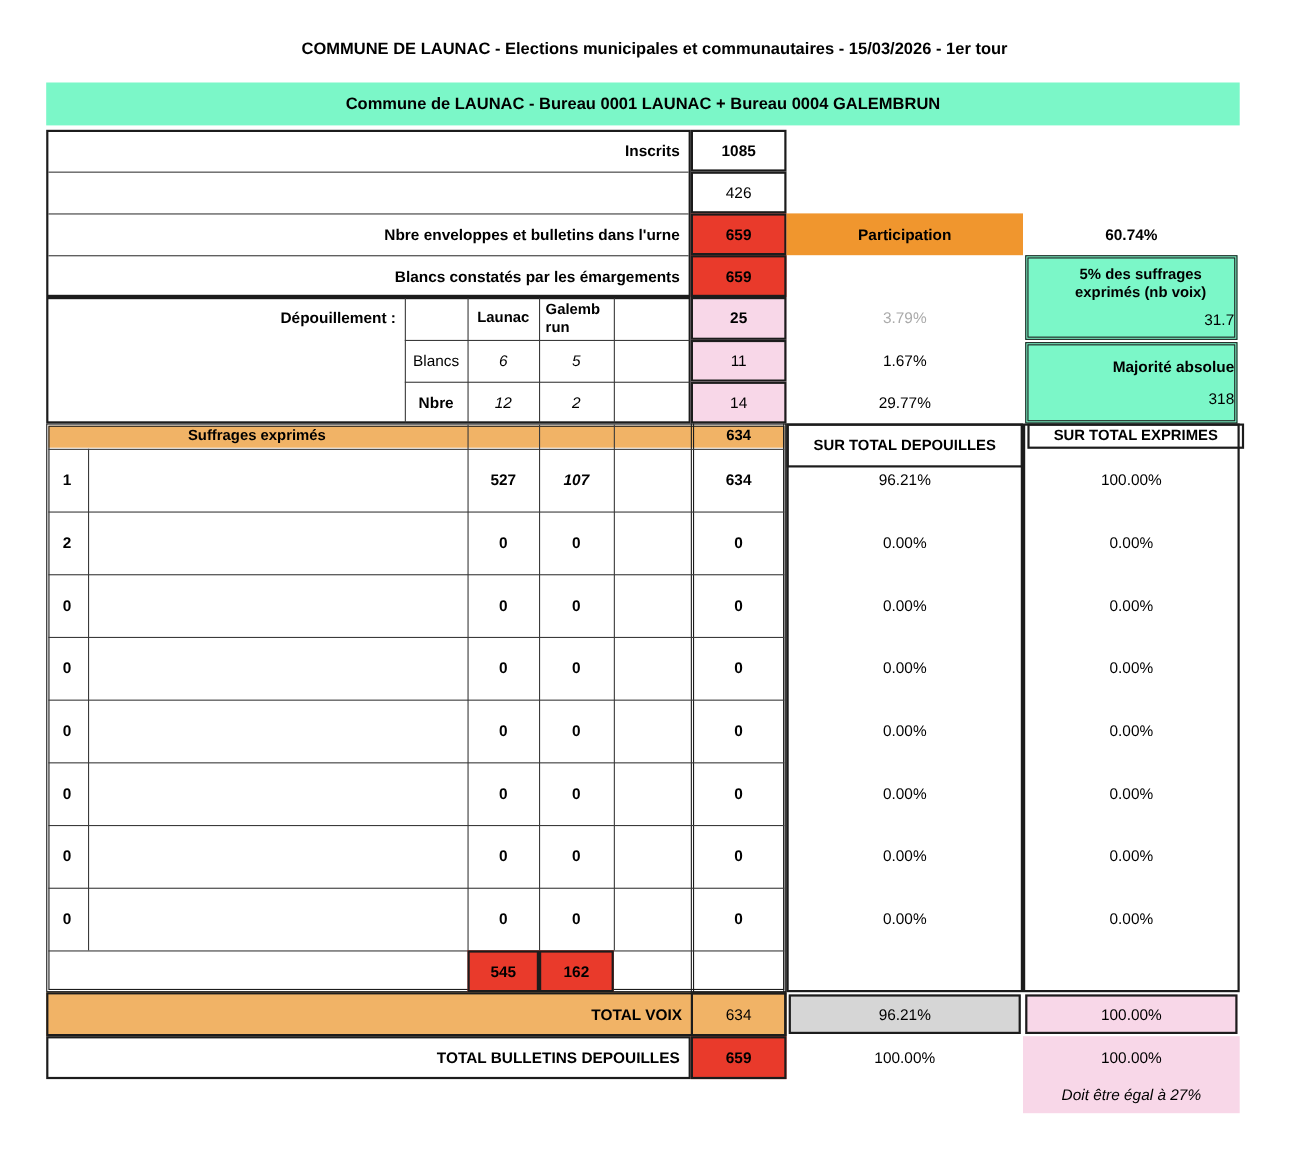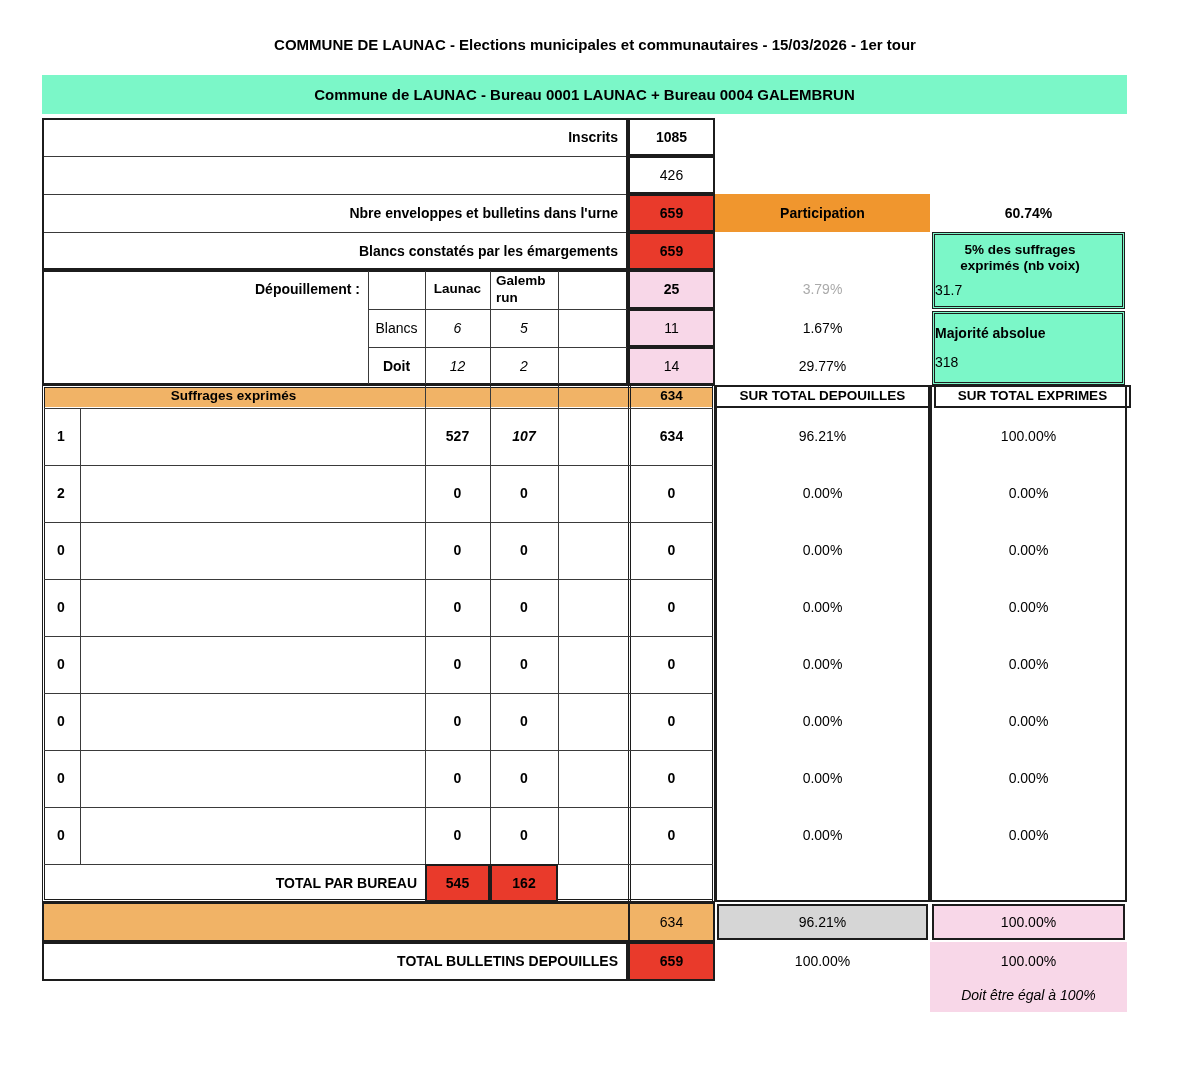--- a/index.html
+++ b/index.html
@@ -18,21 +18,21 @@
   .orange{background:#f0962e;}
   .tan{background:#f1b366;}
   .red{background:#e93a2b;}
   .pink{background:#f8d7e8;}
   .grayc{background:#d6d6d6;}
   .grayt{color:#aaaaaa;}
   .hl,.vl{position:absolute;background:#3a3a3a;}
   .hl{height:1px;}
   .vl{width:1px;}
   .box{position:absolute;box-sizing:border-box;pointer-events:none;}
-  .col2{display:flex;flex-direction:column;justify-content:space-evenly;align-items:flex-start;}
+  .col2{display:flex;flex-direction:column;justify-content:space-evenly;align-items:flex-end;}
 </style>
 </head>
 <body>
 
 <div id="page">
 
   <div class="cell b" style="left:0;top:33px;width:1190px;height:24px;font-size:15px;">COMMUNE DE LAUNAC - Elections municipales et communautaires - 15/03/2026 - 1er tour</div>
   <div class="cell b mint" style="left:42px;top:75px;width:1085px;height:39px;font-size:15px;">Commune de LAUNAC - Bureau 0001 LAUNAC + Bureau 0004 GALEMBRUN</div>
 
   <div class="box bd" style="left:42px;top:118px;width:586px;height:152px;"></div>
@@ -70,21 +70,21 @@
   <div class="hl" style="left:368px;top:347px;width:259px;"></div>
 
   <div class="cell b rt" style="left:42px;top:270px;width:326px;height:39px;">Dépouillement :</div>
   <div class="cell b s13" style="left:425px;top:270px;width:65px;height:39px;">Launac</div>
   <div class="cell b lt s13" style="left:490px;top:270px;width:68px;height:39px;word-break:break-all;padding-right:10px;">Galembrun</div>
 
   <div class="cell" style="left:368px;top:309px;width:57px;height:38px;">Blancs</div>
   <div class="cell i" style="left:425px;top:309px;width:65px;height:38px;">6</div>
   <div class="cell i" style="left:490px;top:309px;width:68px;height:38px;">5</div>
 
-  <div class="cell b" style="left:368px;top:347px;width:57px;height:38px;">Doit</div>
+  <div class="cell b" style="left:368px;top:347px;width:57px;height:38px;">Nbre</div>
   <div class="cell i" style="left:425px;top:347px;width:65px;height:38px;">12</div>
   <div class="cell i" style="left:490px;top:347px;width:68px;height:38px;">2</div>
 
   <div class="cell b bd pink" style="left:628px;top:270px;width:87px;height:39px;">25</div>
   <div class="cell bd pink" style="left:628px;top:309px;width:87px;height:38px;">11</div>
   <div class="cell bd pink" style="left:628px;top:347px;width:87px;height:38px;">14</div>
 
   <div class="cell grayt" style="left:715px;top:270px;width:215px;height:39px;">3.79%</div>
   <div class="cell" style="left:715px;top:309px;width:215px;height:38px;">1.67%</div>
   <div class="cell" style="left:715px;top:347px;width:215px;height:38px;">29.77%</div>
@@ -102,21 +102,21 @@
   <div class="hl" style="left:44px;top:522px;width:669px;"></div>
   <div class="hl" style="left:44px;top:579px;width:669px;"></div>
   <div class="hl" style="left:44px;top:636px;width:669px;"></div>
   <div class="hl" style="left:44px;top:693px;width:669px;"></div>
   <div class="hl" style="left:44px;top:750px;width:669px;"></div>
   <div class="hl" style="left:44px;top:807px;width:669px;"></div>
   <div class="hl" style="left:44px;top:864px;width:669px;"></div>
 
   <div class="cell b s13" style="left:42px;top:385px;width:383px;height:23px;">Suffrages exprimés</div>
   <div class="cell b s13" style="left:628px;top:385px;width:87px;height:23px;">634</div>
-  <div class="cell b bd s13" style="left:715px;top:385px;width:215px;height:23px;">SUR TOTAL DEPOUILLES</div>
+  <div class="cell b bd s13" style="left:715px;top:385px;width:215px;height:40px;">SUR TOTAL DEPOUILLES</div>
   <div class="cell b bd s13" style="left:934px;top:385px;width:197px;height:23px;">SUR TOTAL EXPRIMES</div>
 
   <div class="box" style="left:715px;top:385px;width:215px;height:517px;border:2px solid #1c1c1c;"></div>
   <div class="box" style="left:930px;top:385px;width:197px;height:517px;border:2px solid #1c1c1c;"></div>
 
   <div class="cell b" style="left:42px;top:408px;width:38px;height:57px;">1</div>
   <div class="cell b" style="left:425px;top:408px;width:65px;height:57px;">527</div>
   <div class="cell b" style="left:490px;top:408px;width:68px;height:57px;font-style:italic;">107</div>
   <div class="cell b" style="left:628px;top:408px;width:87px;height:57px;">634</div>
   <div class="cell" style="left:715px;top:408px;width:215px;height:57px;">96.21%</div>
@@ -171,31 +171,31 @@
   <div class="cell" style="left:930px;top:750px;width:197px;height:57px;">0.00%</div>
 
   <div class="cell b" style="left:42px;top:807px;width:38px;height:57px;">0</div>
   <div class="cell b lt" style="left:80px;top:807px;width:345px;height:57px;"></div>
   <div class="cell b" style="left:425px;top:807px;width:65px;height:57px;">0</div>
   <div class="cell b" style="left:490px;top:807px;width:68px;height:57px;">0</div>
   <div class="cell b" style="left:628px;top:807px;width:87px;height:57px;">0</div>
   <div class="cell" style="left:715px;top:807px;width:215px;height:57px;">0.00%</div>
   <div class="cell" style="left:930px;top:807px;width:197px;height:57px;">0.00%</div>
 
-  <div class="cell b rt" style="left:42px;top:864px;width:383px;height:38px;">TOTAL PAR BUREAU</div>
   <div class="cell b bd red" style="left:425px;top:864px;width:65px;height:38px;">545</div>
   <div class="cell b bd red" style="left:490px;top:864px;width:68px;height:38px;">162</div>
 
   <div class="box bd tan" style="left:42px;top:902px;width:673px;height:40px;"></div>
+  <div class="cell b rt" style="left:42px;top:902px;width:586px;height:40px;">TOTAL VOIX</div>
   <div class="cell bd" style="left:628px;top:902px;width:87px;height:40px;">634</div>
   <div class="cell bd grayc" style="left:717px;top:904px;width:211px;height:36px;">96.21%</div>
   <div class="cell bd pink" style="left:932px;top:904px;width:193px;height:36px;">100.00%</div>
 
   <div class="box bd" style="left:42px;top:942px;width:586px;height:39px;"></div>
   <div class="cell b rt" style="left:42px;top:942px;width:584px;height:39px;">TOTAL BULLETINS  DEPOUILLES</div>
   <div class="cell b bd red" style="left:628px;top:942px;width:87px;height:39px;">659</div>
   <div class="cell" style="left:715px;top:942px;width:215px;height:39px;">100.00%</div>
 
   <div class="box pink" style="left:930px;top:942px;width:197px;height:70px;"></div>
   <div class="cell" style="left:930px;top:942px;width:197px;height:39px;">100.00%</div>
-  <div class="cell i" style="left:930px;top:981px;width:197px;height:28px;">Doit être égal à 100%</div>
+  <div class="cell i" style="left:930px;top:981px;width:197px;height:28px;">Doit être égal à 27%</div>
 
 </div>
 
 </body></html>

